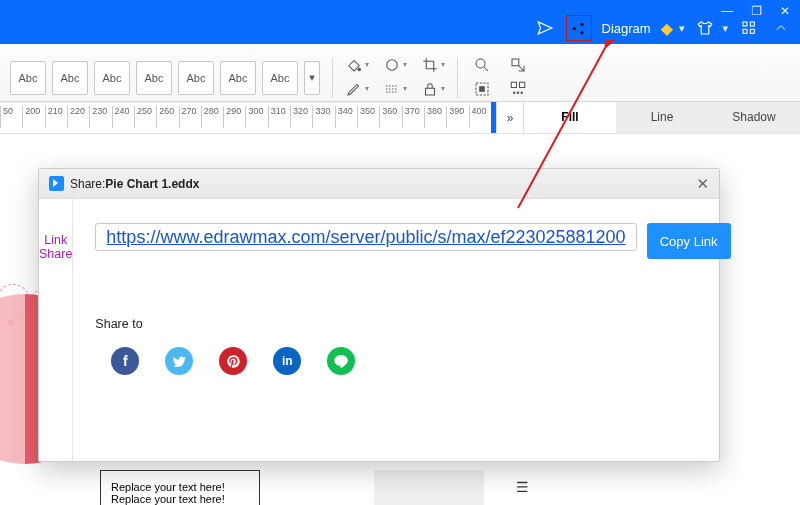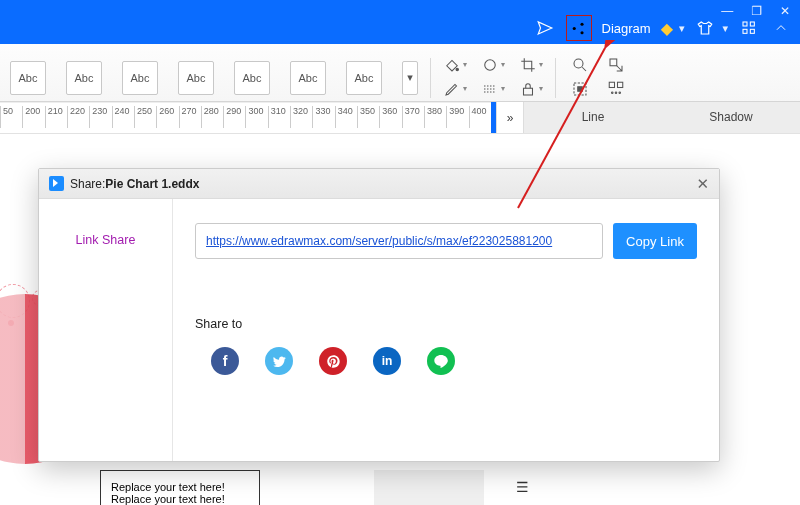--- a/index.html
+++ b/index.html
@@ -11,21 +11,21 @@
   .titlebar .sys { position:absolute; top:4px; right:10px; display:flex; gap:18px; font-size:12px; color:#e8f0ff;}
   .ico { display:inline-flex; align-items:center; justify-content:center; width:22px; height:22px; }
   .ico svg { stroke:#fff; fill:none; stroke-width:1.6; }
   .diamond { color:#ffcc33; }
   .share-highlight { border:1.5px solid #b91c1c; width:26px; height:26px; display:inline-flex; align-items:center; justify-content:center; }
   .titlebar-label { font-size:13px; }
   .chev { font-size:11px; color:#e3eeff; margin-left:-4px;}
 
   
   .ribbon { height:58px; background:linear-gradient(#fdfdfd,#f6f6f6); border-bottom:1px solid #d5d5d5; display:flex; align-items:center; padding:6px 8px 0 10px; }
-  .abc-group { display:flex; gap:20px; margin-top:4px;}
+  .abc-group { display:flex; gap:6px; margin-top:4px;}
   .abc { width:36px; height:34px; border:1px solid #c8c8c8; background:#fff; border-radius:2px; font-size:11px; color:#555; display:flex; align-items:center; justify-content:center;}
   .ribbon-sep { width:1px; height:40px; background:#d9d9d9; margin:4px 12px 0 12px;}
   .tool-grid { display:grid; grid-template-rows:1fr 1fr; grid-auto-flow:column; gap:2px 14px; margin-top:2px;}
   .tool { width:24px; height:22px; display:flex; align-items:center; justify-content:center; color:#555;}
   .tool svg { stroke:#555; fill:none; stroke-width:1.4;}
   .drop-caret { font-size:8px; color:#888; margin-left:2px;}
   .tool-grid2 { display:grid; grid-template-rows:1fr 1fr; grid-auto-flow:column; gap:2px 12px; margin-top:2px;}
 
   
   .midrow { height:32px; display:flex; border-bottom:1px solid #e2e2e2;}
@@ -56,21 +56,21 @@
   .modal-hdr .blue-sq::after { content:""; position:absolute; left:4px; top:3px; border-left:5px solid #fff; border-top:4px solid transparent; border-bottom:4px solid transparent;}
   .modal-hdr b { font-weight:600;}
   .modal-close { margin-left:auto; font-size:15px; color:#666; cursor:pointer;}
   .modal-body { display:flex; height:calc(100% - 30px);}
   .m-left { width:134px; border-right:1px solid #e6e6e6; padding-top:24px;}
   .m-left div { font-size:12.5px; text-align:center; padding:10px 0; cursor:pointer;}
   .m-left .on { color:#a21caf;}
   .m-right { flex:1; padding:24px 22px 16px 22px;}
   .instr { font-size:12.5px; color:#222; margin-bottom:22px;}
   .linkrow { display:flex; gap:10px;}
-  .linkbox { flex:1; height:36px; border:1px solid #c9c9c9; border-radius:3px; padding:12px 10px; font-size:12px; color:#1a53d6; text-decoration:underline; display:flex; align-items:center; overflow:hidden; white-space:nowrap;}
+  .linkbox { flex:1; height:28px; border:1px solid #c9c9c9; border-radius:3px; padding:12px 10px; font-size:18px; color:#1a53d6; text-decoration:underline; display:flex; align-items:center; overflow:hidden; white-space:nowrap;}
   .copybtn { width:84px; height:36px; background:#1e90ff; color:#fff; border:none; border-radius:3px; font-size:13px; cursor:pointer;}
   .shareto { margin-top:58px; font-size:12.5px; color:#222;}
   .social { display:flex; gap:26px; margin-top:16px; padding-left:16px;}
   .sbtn { width:28px; height:28px; border-radius:50%; display:flex; align-items:center; justify-content:center; color:#fff; font-weight:bold; font-size:14px; cursor:pointer;}
   .fb { background:#3b5998;} .tw{background:#4db8ef;} .pin{background:#cf2129;} .in{background:#0a66c2;} .line{background:#11c052;}
 </style>
 </head>
 <body>
 
 <div class="titlebar">
@@ -225,20 +225,21 @@
         <span>360</span>
         <span>370</span>
         <span>380</span>
         <span>390</span>
         <span>400</span>
       </div>
   </div>
   <div class="side-blue"></div>
   <div class="collapse-btn">»</div>
   <div class="side-tabs">
+    <div class="side-tab active">Fill</div>
     <div class="side-tab">Line</div>
     <div class="side-tab">Shadow</div>
   </div>
 </div>
 
 <div class="canvas">
   <div class="dotted-circ" style="left:-4px; top:150px;"></div>
   <div class="dotted-circ" style="left:32px; top:156px; width:16px; height:16px;"></div>
   <div class="dot" style="left:8px; top:186px;"></div>
   <div class="pie-shape"></div>

